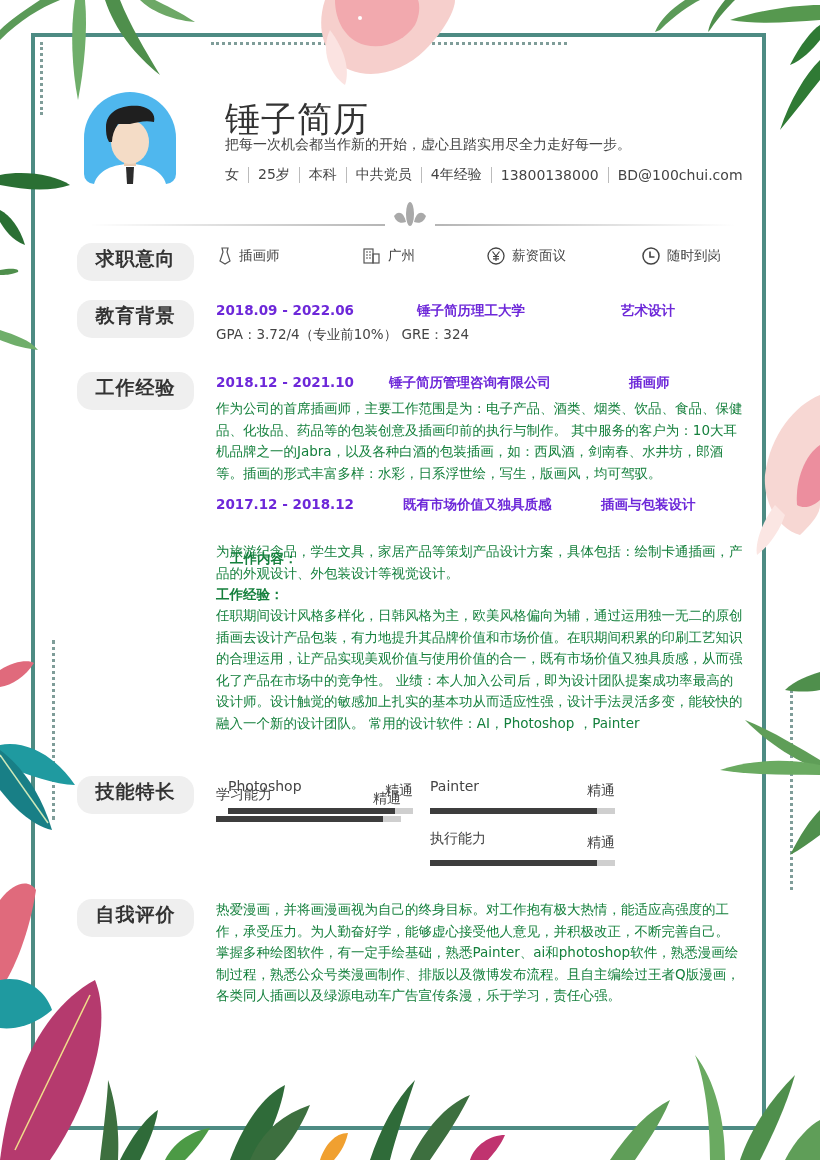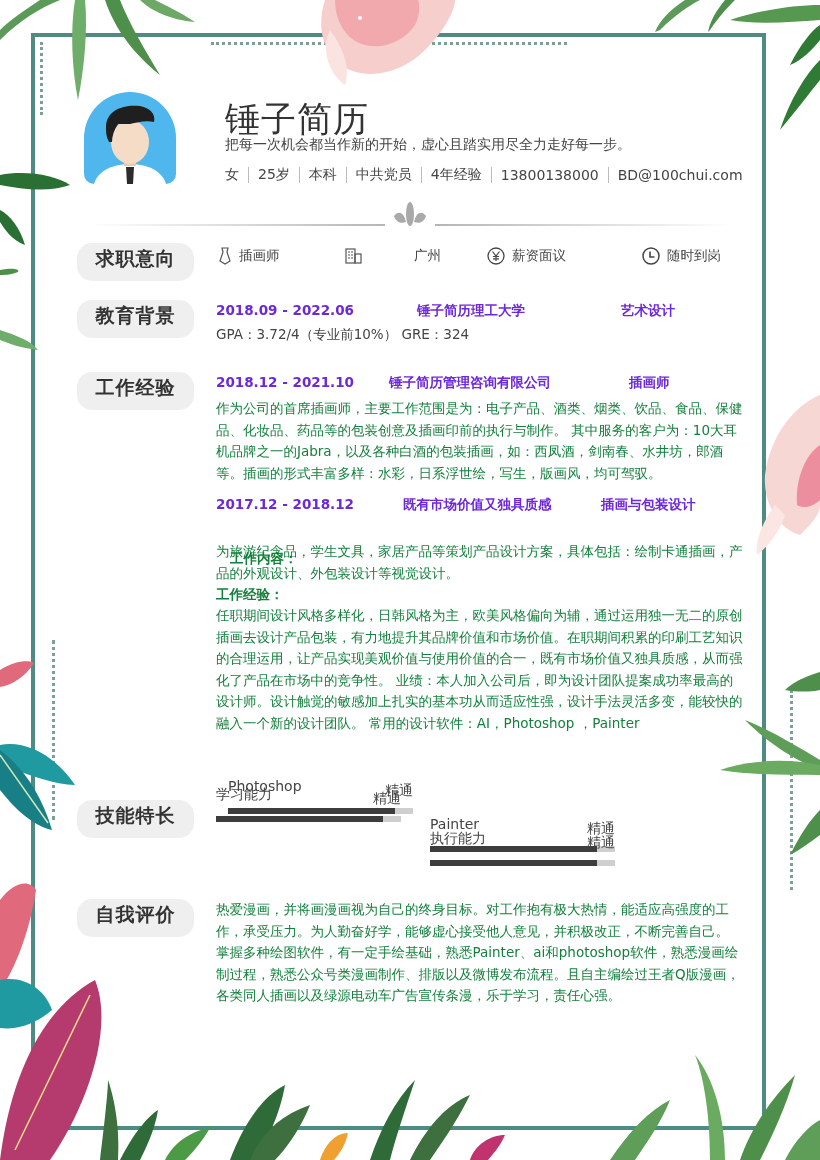--- a/index.html
+++ b/index.html
@@ -151,21 +151,21 @@
 </svg>
 <div class="divider right" style="left:435px;width:300px;"></div>
 
 <div class="sec-label" style="top:243px;">求职意向</div>
 <div class="intent" style="left:218px;">
   <svg width="14" height="18" viewBox="0 0 14 18">
       <path d="M4,1 L10,1 L9,5 L12,14 L7,17 L2,14 L5,5 Z" fill="none" stroke="#555" stroke-width="1.2"></path>
     </svg>
   <span>插画师</span>
 </div>
-<div class="intent" style="left:345px;gap:44px;">
+<div class="intent" style="left:363px;">
   <svg width="18" height="16" viewBox="0 0 18 16">
       <rect x="1" y="1" width="9" height="14" fill="none" stroke="#555" stroke-width="1.2"></rect>
       <rect x="10" y="6" width="6" height="9" fill="none" stroke="#555" stroke-width="1.2"></rect>
       <path d="M3,4 h2 M6,4 h2 M3,7 h2 M6,7 h2 M3,10 h2 M6,10 h2" stroke="#555"></path>
     </svg>
   <span>广州</span>
 </div>
 <div class="intent" style="left:487px;">
   <svg width="18" height="18" viewBox="0 0 18 18">
       <circle cx="9" cy="9" r="8" fill="none" stroke="#444" stroke-width="1.3"></circle>
@@ -194,31 +194,31 @@
 <div class="para" style="top:398px;">作为公司的首席插画师，主要工作范围是为：电子产品、酒类、烟类、饮品、食品、保健品、化妆品、药品等的包装创意及插画印前的执行与制作。 其中服务的客户为：10大耳机品牌之一的Jabra，以及各种白酒的包装插画，如：西凤酒，剑南春、水井坊，郎酒等。插画的形式丰富多样：水彩，日系浮世绘，写生，版画风，均可驾驭。</div>
 
 <div class="row bold" style="left:216px;top:496px;">2017.12 - 2018.12</div>
 <div class="row bold" style="left:403px;top:496px;">既有市场价值又独具质感</div>
 <div class="row bold" style="left:601px;top:496px;">插画与包装设计</div>
 <div class="para bold" style="top:548px;margin-left:14px;">工作内容：</div>
 <div class="para" style="top:541px;">为旅游纪念品，学生文具，家居产品等策划产品设计方案，具体包括：绘制卡通插画，产品的外观设计、外包装设计等视觉设计。</div>
 <div class="para bold" style="top:584px;">工作经验：</div>
 <div class="para" style="top:605px;">任职期间设计风格多样化，日韩风格为主，欧美风格偏向为辅，通过运用独一无二的原创插画去设计产品包装，有力地提升其品牌价值和市场价值。在职期间积累的印刷工艺知识的合理运用，让产品实现美观价值与使用价值的合一，既有市场价值又独具质感，从而强化了产品在市场中的竞争性。 业绩：本人加入公司后，即为设计团队提案成功率最高的设计师。设计触觉的敏感加上扎实的基本功从而适应性强，设计手法灵活多变，能较快的融入一个新的设计团队。 常用的设计软件：AI，Photoshop ，Painter</div>
 
-<div class="sec-label" style="top:776px;margin-top:24px;">技能特长</div>
+<div class="sec-label" style="top:776px;">技能特长</div>
 <div class="skill" style="left:228px;top:778px;">
   <div class="hd">
       <span>Photoshop</span>
       <span class="lvl">精通</span>
     </div>
   <div class="bar">
       <div class="fill" style="width:90%"></div>
     </div>
 </div>
-<div class="skill" style="left:430px;top:778px;margin-top:38px;">
+<div class="skill" style="left:430px;top:778px;">
   <div class="hd">
       <span>Painter</span>
       <span class="lvl">精通</span>
     </div>
   <div class="bar">
       <div class="fill" style="width:90%"></div>
     </div>
 </div>
 <div class="skill" style="left:216px;top:786px;font-family:Liberation Mono, monospace;">
   <div class="hd">

